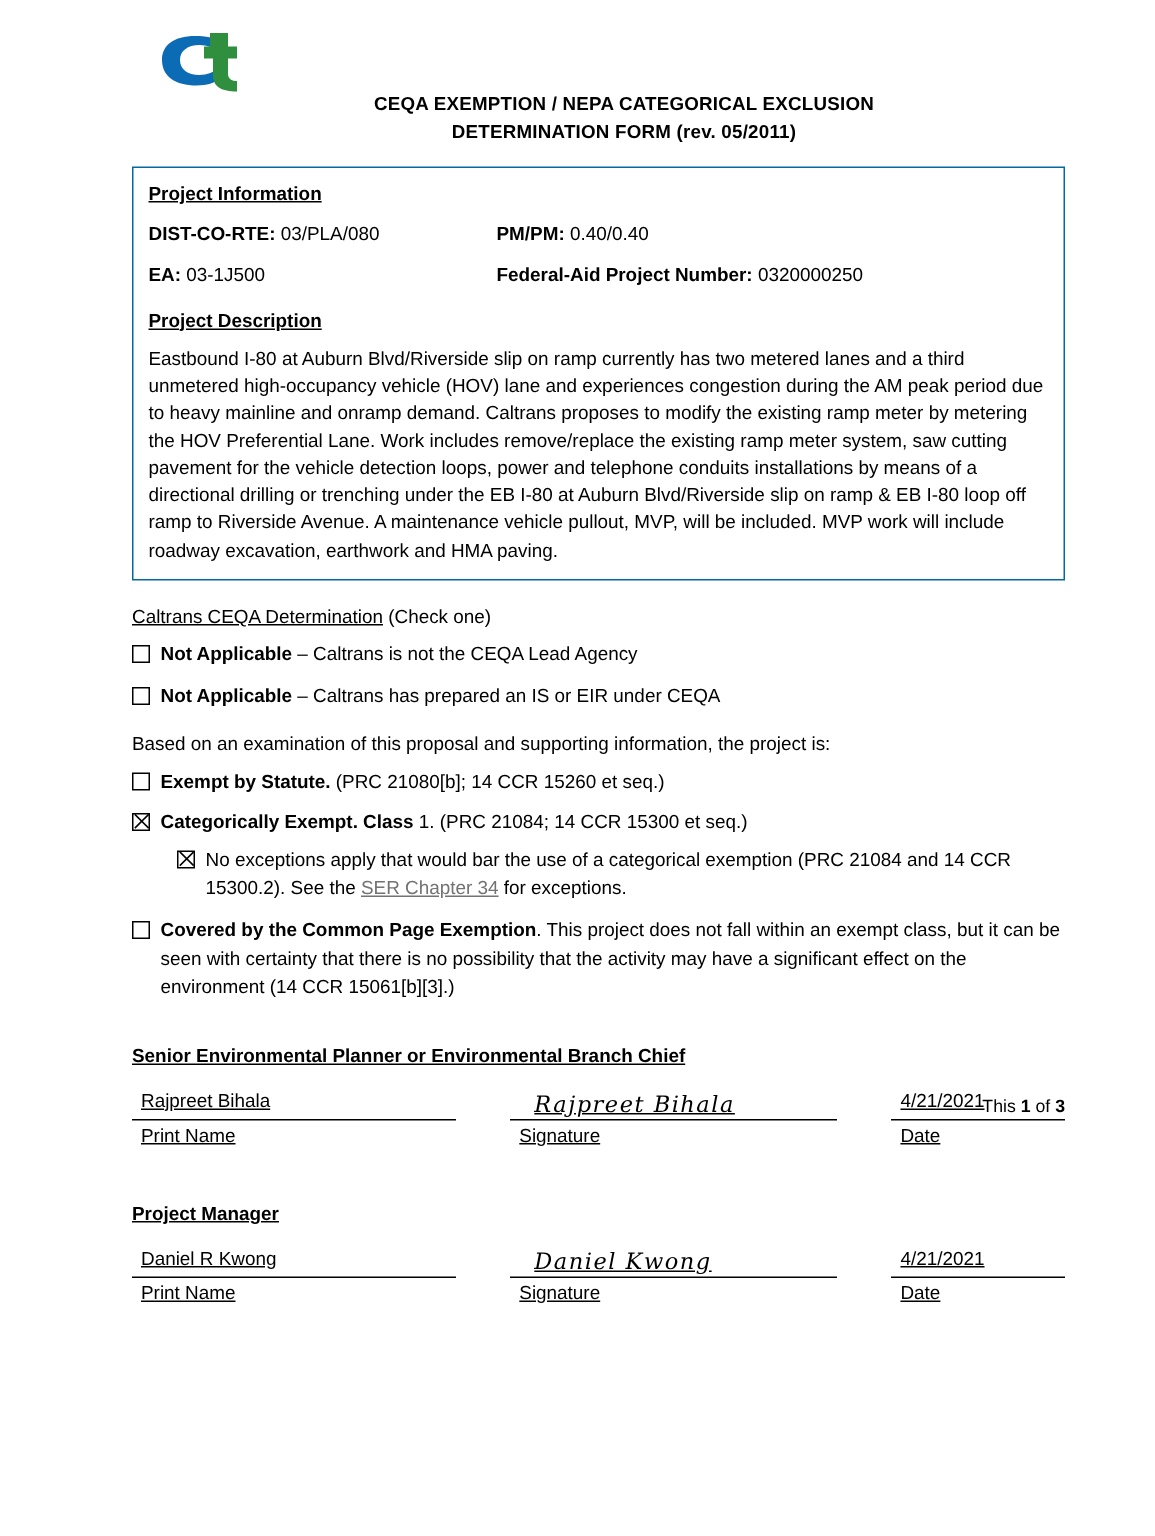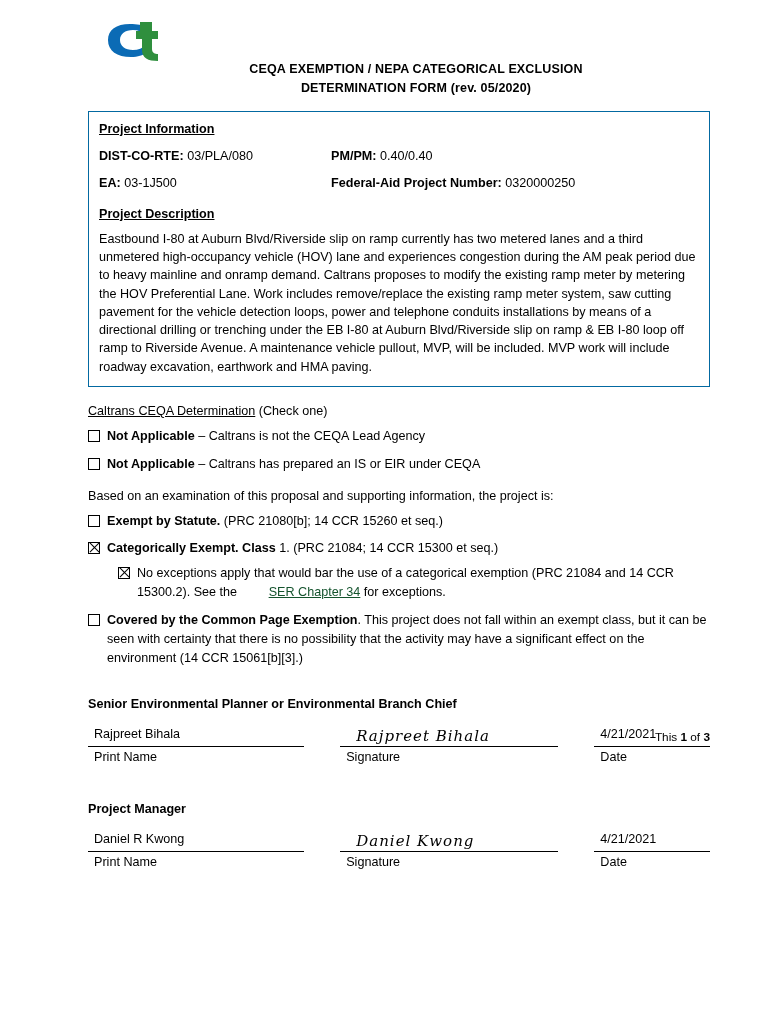--- a/index.html
+++ b/index.html
@@ -113,28 +113,27 @@
   .sub-line {
     margin-top: 6px;
     margin-left: 30px;
     font-size: 12.6px;
     line-height: 1.5;
     display: flex;
     align-items: flex-start;
   }
   .sub-line .txt { flex: 1; }
   .link {
-    color: #14532d;
+    color: #737373;
     text-decoration: underline;
-    margin-left: 28px;
   }
   .indent-cont { margin-left: 17px; }
 
   
-  .sig-section { margin-top: 29px; }
+  .sig-section { margin-top: 29px; text-decoration: underline; }
   .sig-title {
     font-size: 12.6px;
     font-weight: bold;
   }
   .sig-row {
     margin-top: 16px;
     display: flex;
     gap: 24px;
   }
   .sig-col-name  { width: 228px; }
@@ -180,21 +179,21 @@
   <div class="logo">
     <svg width="62" height="44" viewBox="0 0 62 44" xmlns="http://www.w3.org/2000/svg">
       <path d="M4 6 C4 2 8 1 14 1 L52 1 C58 1 60 4 60 8 L60 30 C60 36 56 40 48 40 L16 40 C8 40 4 36 4 30 Z" fill="#ffffff"></path>
       <path d="M30 4 C16 4 8 10 8 20 C8 31 17 37 31 37 C38 37 43 35 46 33 L46 25 C43 28 38 30 33 30 C25 30 20 26 20 20 C20 14 25 10 33 10 C38 10 43 12 46 15 L46 7 C43 5 37 4 30 4 Z" fill="#0b6bb5"></path>
       <path d="M40 2 L52 2 L52 11 L58 11 L58 19 L52 19 L52 29 C52 33 55 34 58 34 L58 41 C48 41 42 38 42 30 L42 19 L36 19 L36 11 L40 11 Z" fill="#2f8f3e"></path>
     </svg>
   </div>
 
   <div class="doc-title">
     <div>CEQA EXEMPTION / NEPA CATEGORICAL EXCLUSION</div>
-    <div>DETERMINATION FORM (rev. 05/2020)</div>
+    <div>DETERMINATION FORM (rev. 05/2011)</div>
   </div>
 
   <div class="info-box">
     <div class="u-bold">Project Information</div>
 
     <div class="row-line">
       <div class="cell-a">
         <span class="lbl">DIST-CO-RTE:</span>
         <span>03/PLA/080</span>
       </div>

